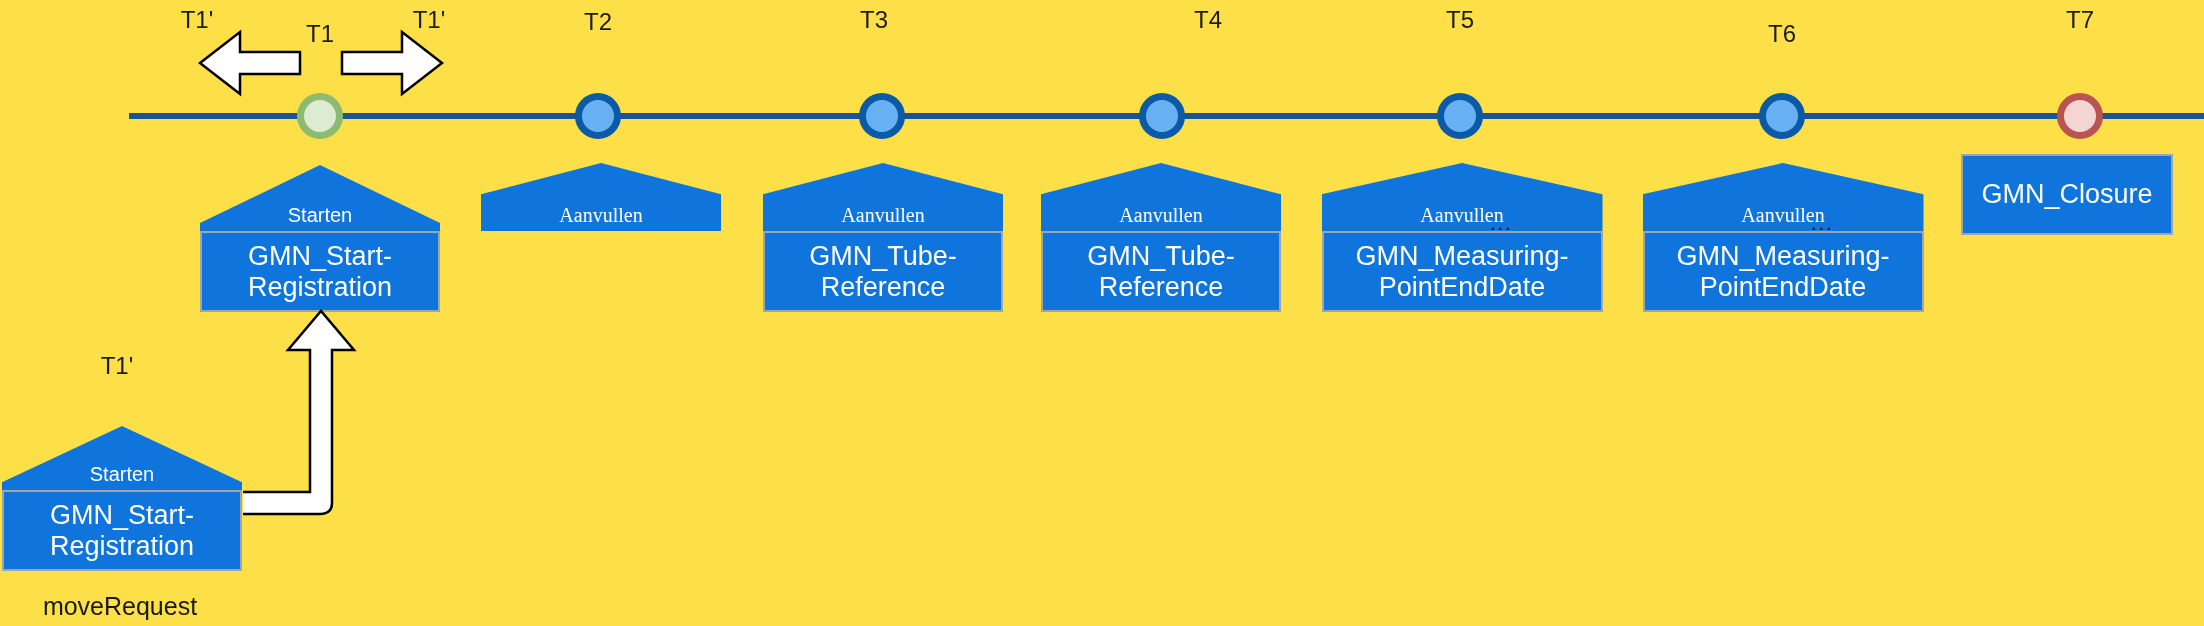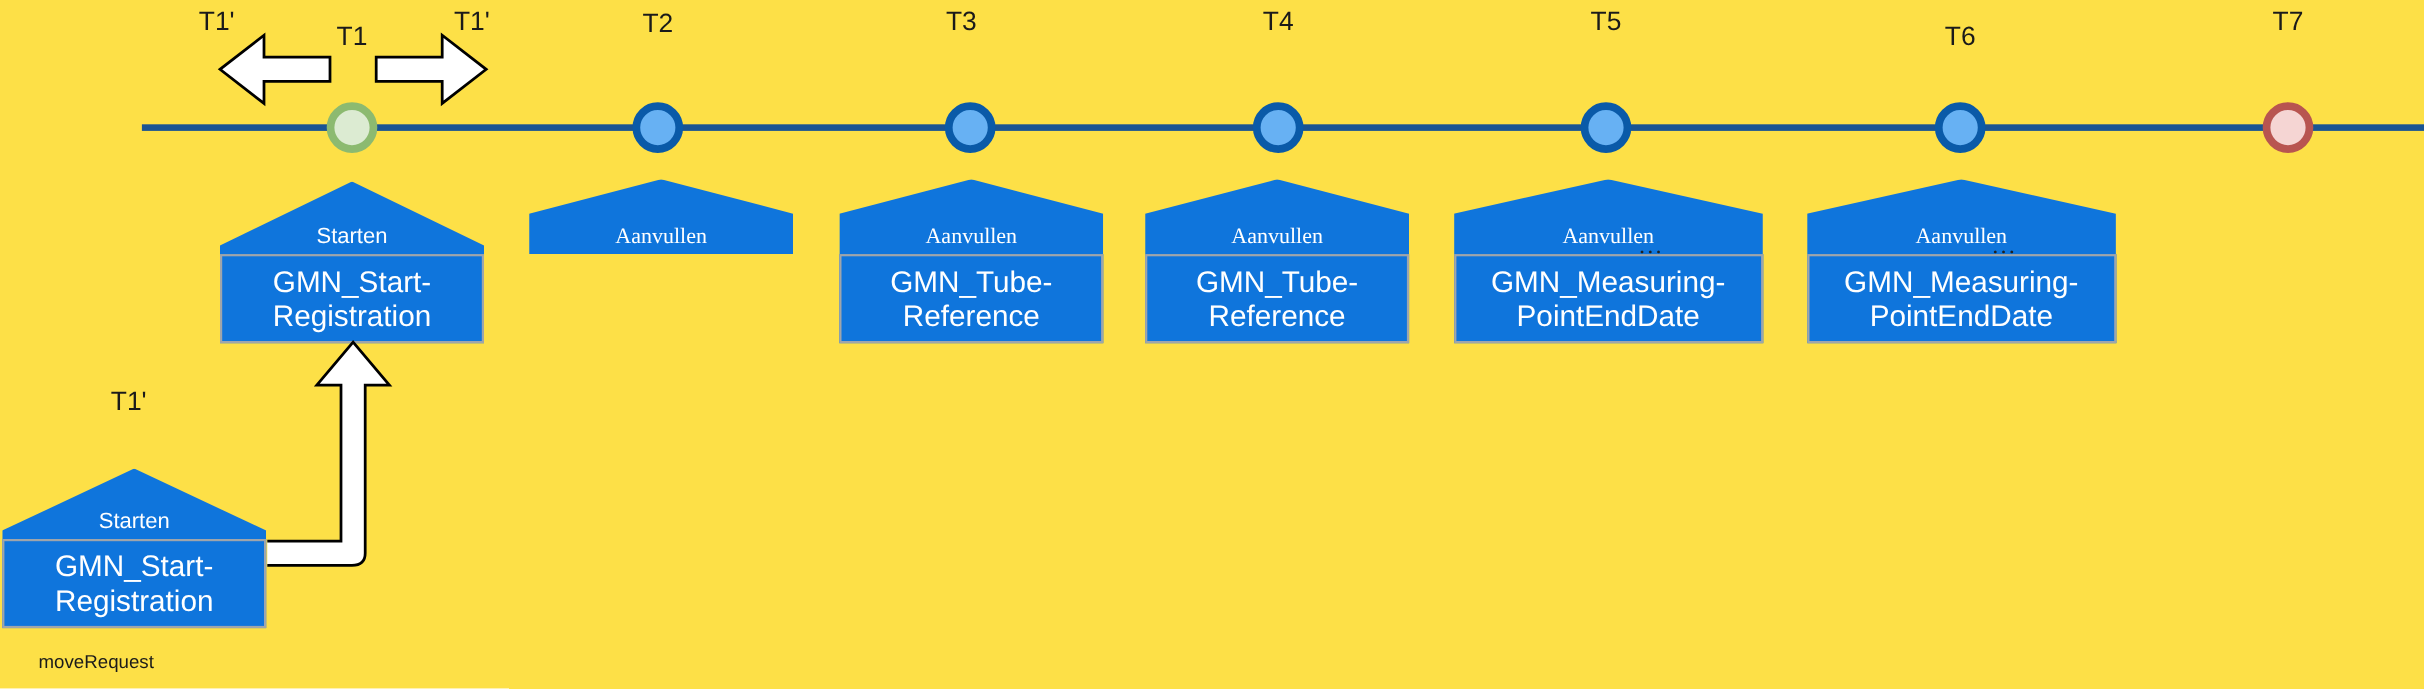--- a/index.html
+++ b/index.html
@@ -50,22 +50,22 @@
     color:#fff;font-size:27px;line-height:31px;text-align:center;
   }
   
   #moved-house{left:2px;top:426px;width:240px;}
   #moved-house .roof{height:64px;}
   #moved-house-label{
     position:absolute;left:57px;top:352px;width:120px;text-align:center;
     font-size:24px;color:var(--label-black);
   }
   #move-request-caption{
-    position:absolute;left:35px;top:592px;width:170px;
-    font-size:17px;color:var(--label-black);
+    position:absolute;left:35px;top:592px;width:170px;text-align:center;
+    font-size:25px;color:var(--label-black);
   }
   #arrow-labels .node-label{width:90px;}
   #arrows-svg{position:absolute;left:0;top:0;pointer-events:none;}
 </style>
 </head>
 <body>
 
 <div id="canvas">
 
   <div id="timeline-line"></div>
@@ -75,21 +75,21 @@
     <span class="node-label" style="left:384px;top:6px;">T1'</span>
   </div>
 
   <div id="generated">
       <span class="node-label" style="left: 275px; top: 20px;">T1</span>
       <div class="node node-start" style="left: 297px; top: 93px;"></div>
       <span class="node-label" style="left: 553px; top: 8px;">T2</span>
       <div class="node" style="left: 575px; top: 93px;"></div>
       <span class="node-label" style="left: 829px; top: 6px;">T3</span>
       <div class="node" style="left: 859px; top: 93px;"></div>
-      <span class="node-label" style="left: 1117px; top: 6px;">T4</span>
+      <span class="node-label" style="left: 1163px; top: 6px;">T4</span>
       <div class="node" style="left: 1139px; top: 93px;"></div>
       <span class="node-label" style="left: 1415px; top: 6px;">T5</span>
       <div class="node" style="left: 1437px; top: 93px;"></div>
       <span class="node-label" style="left: 1737px; top: 20px;">T6</span>
       <div class="node" style="left: 1759px; top: 93px;"></div>
       <span class="node-label" style="left: 2035px; top: 6px;">T7</span>
       <div class="node node-end" style="left: 2057px; top: 93px;"></div>
       <div class="house" style="left: 200px; top: 165px; width: 240px;">
         <div class="roof roof-steep" style="height: 66px;">
           <div class="action-label">Starten</div>
@@ -136,20 +136,23 @@
         <div class="roof roof-normal" style="height: 68px;">
           <div class="action-label">Aanvullen</div>
           <span class="ellipsis-dots">...</span>
         </div>
         <div class="entity-box" style="height: 81px;">
           <div>GMN_Measuring-</div>
           <div>PointEndDate</div>
         </div>
       </div>
       <div class="house" style="left: 1961px; top: 154px; width: 212px;">
+        <div class="entity-box" style="height: 81px;">
+          <div>GMN_Closure</div>
+        </div>
       </div>
     </div>
 
   <div id="moved-house-label">T1'</div>
 
   <div class="house" id="moved-house">
     <div class="roof roof-steep">
       <div class="action-label">Starten</div>
     </div>
     <div class="entity-box">

